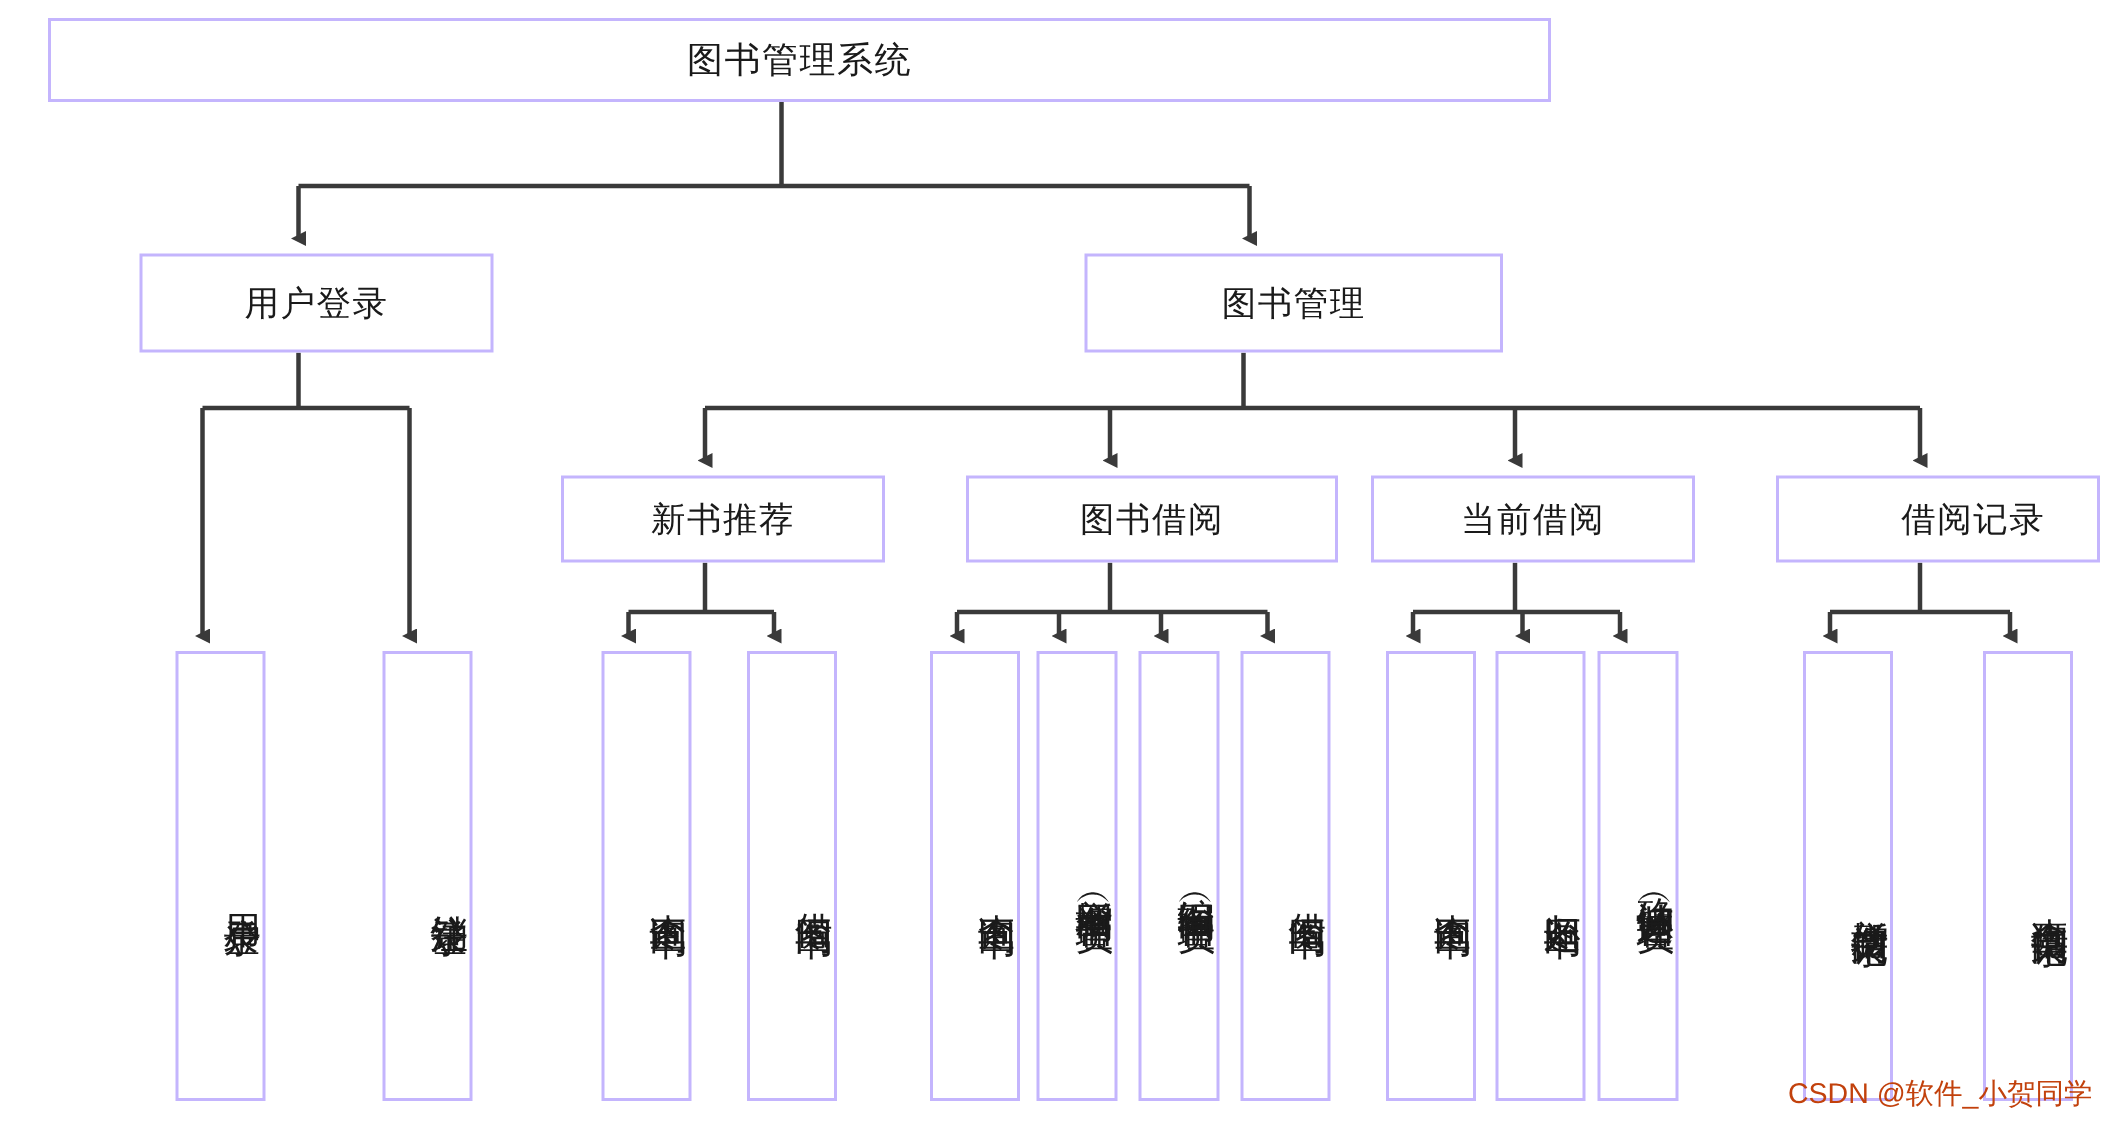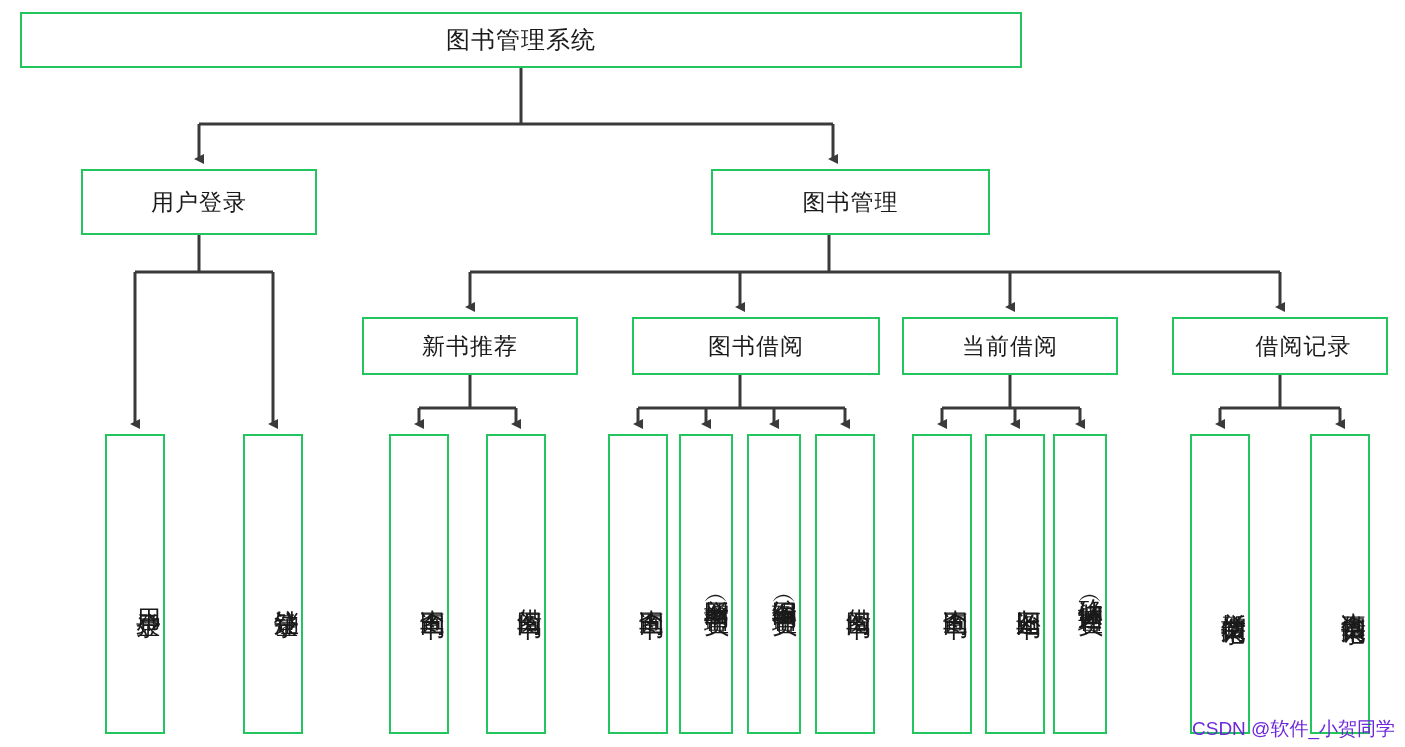--- a/index.html
+++ b/index.html
@@ -21,27 +21,28 @@
     position: absolute;
     left: 0;
     top: 0;
     width: 1405px;
     height: 747px;
     pointer-events: none;
   }
   .node {
     position: absolute;
     box-sizing: border-box;
-    border: 2px solid #22c55e;
+    border: 2px solid #c4b5fd;
     background: #ffffff;
     display: flex;
     align-items: center;
     justify-content: center;
     color: #1a1a1a;
     z-index: 2;
+    margin-left: 12px;
   }
   .node-h {
     font-size: 23px;
     letter-spacing: 1px;
     white-space: nowrap;
   }
   .node-title {
     font-size: 24px;
   }
   .node-v {
@@ -49,21 +50,21 @@
     text-orientation: upright;
     align-items: flex-start;
     justify-content: center;
     padding-top: 18px;
     font-size: 25px;
     line-height: 1.12;
     letter-spacing: 2px;
   }
   .watermark {
     position: absolute;
-    color: #6d28d9;
+    color: #c2410c;
     font-size: 19px;
     white-space: nowrap;
     z-index: 5;
   }
 </style>
 </head>
 <body>
 
 <div id="canvas">
 

